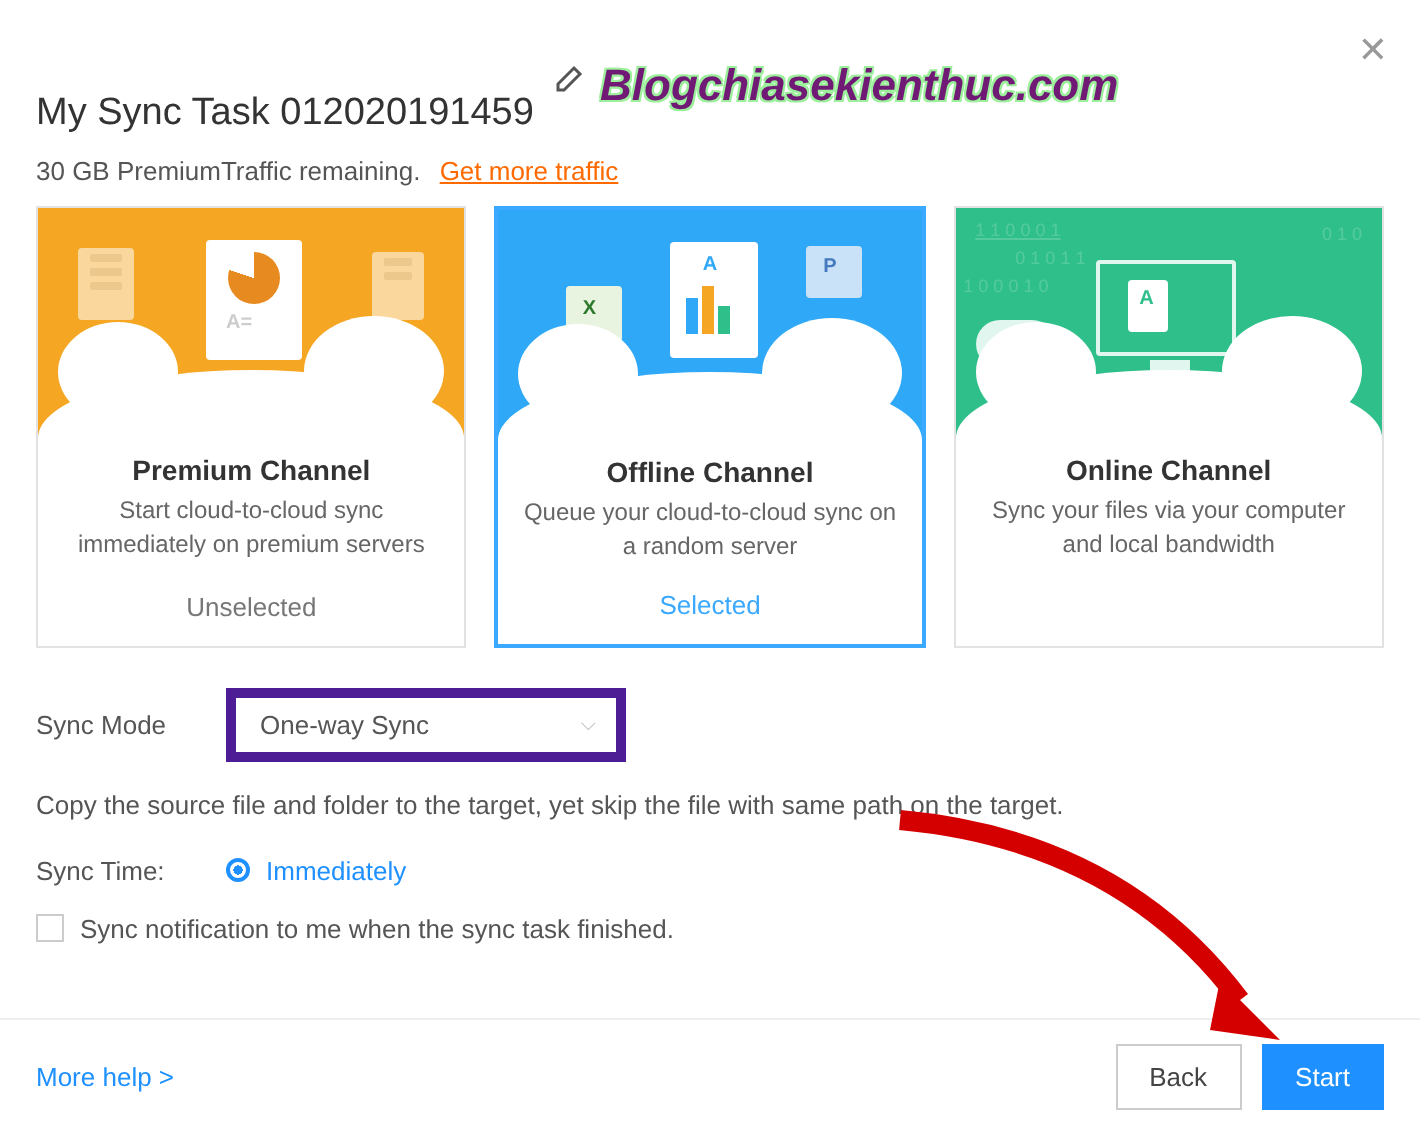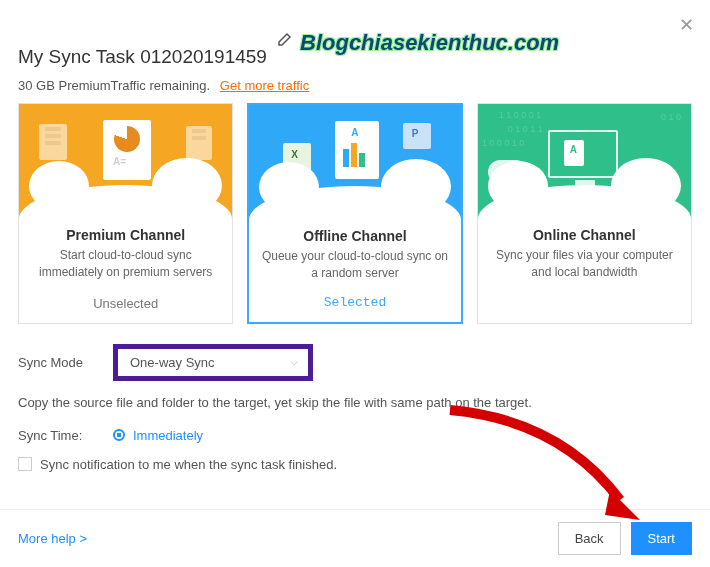--- a/index.html
+++ b/index.html
@@ -2,39 +2,39 @@
 <html><head>
 <meta charset="utf-8">
 <style>
 * { box-sizing: border-box; margin: 0; padding: 0; }
 body { font-family: Arial, sans-serif; font-size: 13px; color: #333; width: 710px; height: 567px; background: #fff; position: relative; }
 .dialog { padding: 12px 18px; }
 .header { display: flex; align-items: center; margin-bottom: 10px; }
 .title { font-size: 19px; color: #333; margin-right: 10px; margin-top: 34px; }
 .edit-icon { color: #555; cursor: pointer; }
 .close-icon { position: absolute; top: 14px; right: 16px; color: #999; font-size: 18px; cursor: pointer; }
-.watermark { position: absolute; top: 30px; left: 300px; font-size: 22px; font-weight: bold; color: #0c4a6e; text-shadow: 1px 1px 0 #9cf09c, -1px -1px 0 #9cf09c, 1px -1px 0 #9cf09c, -1px 1px 0 #9cf09c; z-index: 5; pointer-events: none; font-style: italic; }
+.watermark { position: absolute; top: 30px; left: 300px; font-size: 22px; font-weight: bold; color: #701a75; text-shadow: 1px 1px 0 #9cf09c, -1px -1px 0 #9cf09c, 1px -1px 0 #9cf09c, -1px 1px 0 #9cf09c; z-index: 5; pointer-events: none; font-style: italic; }
 .traffic-row { font-size: 13px; color: #555; margin-bottom: 10px; }
 .traffic-link { color: #ff6a00; text-decoration: underline; margin-left: 6px; }
 .cards { display: flex; gap: 14px; margin-bottom: 20px; }
 .card { width: 216px; border: 1px solid #e2e2e2; display: flex; flex-direction: column; cursor: pointer; }
 .card.selected { border: 2px solid #3ba9ff; }
 .card-illus { height: 115px; position: relative; overflow: hidden; }
 .illus-orange { background: #f5a623; }
 .illus-blue { background: #2ea8f7; }
 .illus-green { background: #2fbf8a; }
 .cloud-band { position: absolute; bottom: 0; left: 0; right: 0; height: 34px; background: #fff; border-radius: 50% 50% 0 0 / 100% 100% 0 0; }
 .cloud-band::before, .cloud-band::after { content: ""; position: absolute; background: #fff; border-radius: 50%; }
 .cloud-band::before { width: 60px; height: 50px; left: 10px; bottom: 8px; }
 .cloud-band::after { width: 70px; height: 55px; right: 10px; bottom: 6px; }
 .card-body { padding: 8px 10px 12px; text-align: center; flex: 1; display: flex; flex-direction: column; }
 .card-title { font-size: 14px; font-weight: bold; color: #333; margin-bottom: 4px; }
 .card-desc { font-size: 12px; color: #666; line-height: 1.45; flex: 1; }
 .card-state { font-size: 13px; color: #777; margin-top: 12px; }
-.card-state.sel { color: #3ba9ff; font-family: Liberation Mono, monospace; }
+.card-state.sel { color: #3ba9ff; }
 
 .doc { position: absolute; background: #fff; border-radius: 2px; }
 .doc .bar { height: 4px; background: rgba(0,0,0,0.1); margin: 3px 6px; border-radius: 1px; }
 .pie { position: absolute; width: 26px; height: 26px; border-radius: 50%; background: conic-gradient(#e78a1f 0 80%, #fff 80% 100%); }
 .tinytxt { position: absolute; color: rgba(0,0,0,0.2); font-size: 10px; font-weight: bold; }
 .monitor { position: absolute; width: 70px; height: 48px; border: 2px solid rgba(255,255,255,0.85); border-radius: 2px; left: 70px; top: 26px; }
 .monitor::after { content: ""; position: absolute; width: 20px; height: 6px; background: rgba(255,255,255,0.85); bottom: -10px; left: 25px; }
 .bg-bits { position: absolute; inset: 0; opacity: 0.18; overflow: hidden; }
 .bg-bits span { position: absolute; color: #fff; font-size: 9px; }
 .row { display: flex; align-items: center; margin-bottom: 14px; }
@@ -118,21 +118,21 @@
       <div class="card-body">
         <div class="card-title">Offline Channel</div>
         <div class="card-desc">Queue your cloud-to-cloud sync on a random server</div>
         <div class="card-state sel">Selected</div>
       </div>
     </div>
 
     <div class="card">
       <div class="card-illus illus-green">
         <div class="bg-bits">
-          <span style="top:6px;left:21px;">1 1 0 0 0 1</span>
+          <span style="top:6px;left:10px;text-decoration:underline;">1 1 0 0 0 1</span>
           <span style="top:20px;left:30px;">0 1 0 1 1</span>
           <span style="top:34px;left:4px;">1 0 0 0 1 0</span>
           <span style="top:8px;right:10px;">0 1 0</span>
         </div>
         <div class="monitor">
           <div class="doc" style="width:20px;height:26px;left:14px;top:8px;">
               <div class="tinytxt" style="left:6px;top:4px;color:#2fbf8a;">A</div>
             </div>
         </div>
         <div style="position:absolute;width:40px;height:24px;background:rgba(255,255,255,0.85);border-radius:14px;left:10px;top:56px;"></div>

